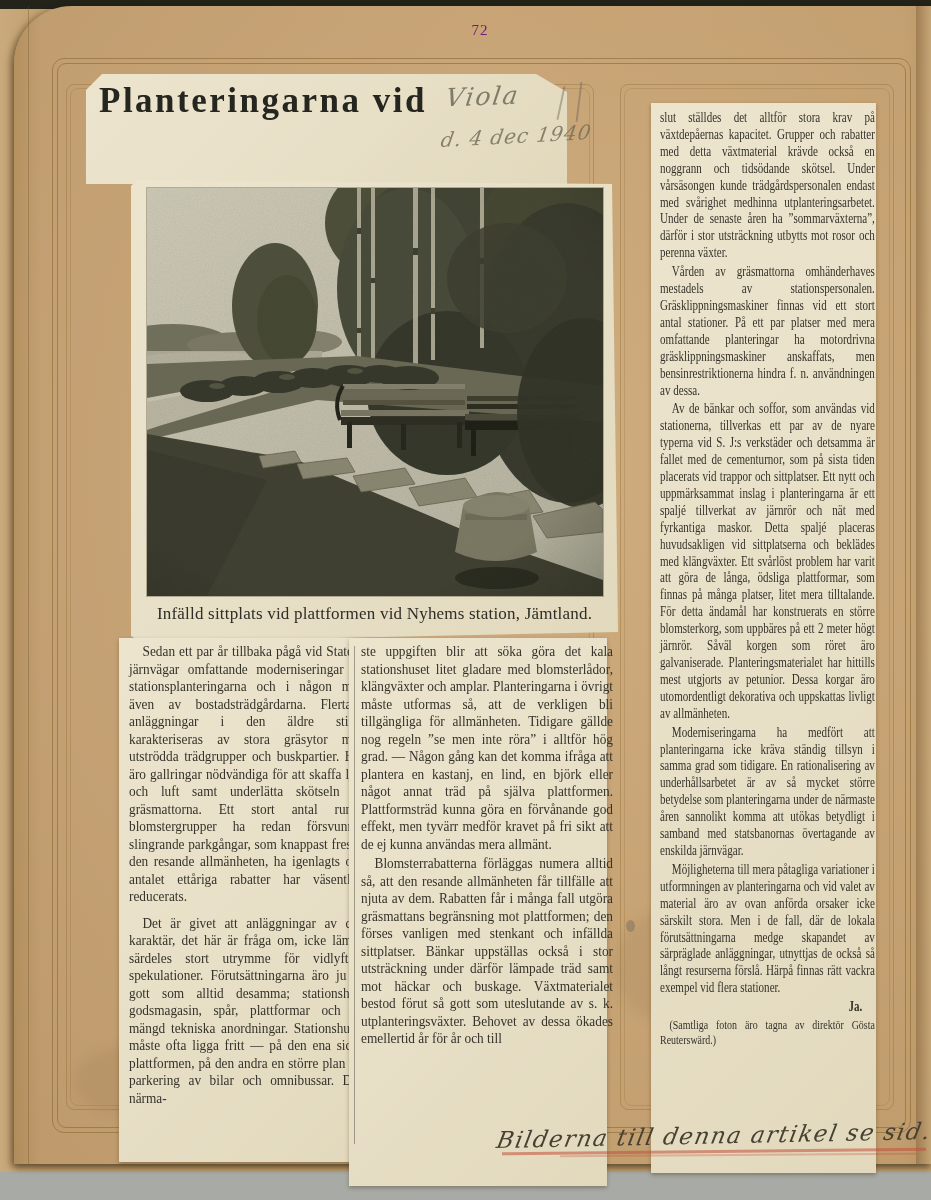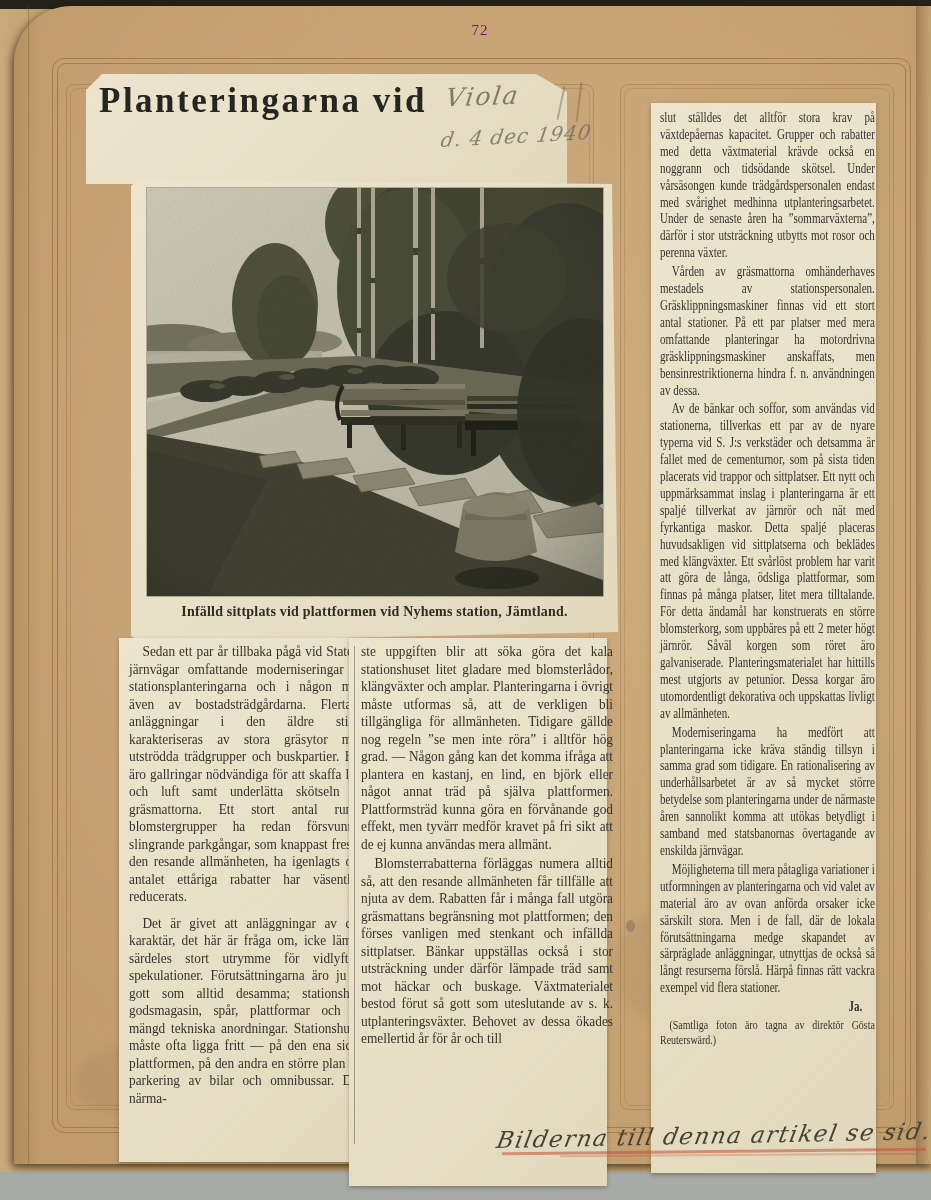--- a/index.html
+++ b/index.html
@@ -34,21 +34,21 @@
             box-shadow:0 2px 4px rgba(60,42,18,.35);}
   .headline-clip{left:86px;top:74px;width:481px;height:110px;
       clip-path:polygon(16px 0,450px 0,481px 18px,481px 110px,0 110px,0 16px);}
   .headline{position:absolute;left:13px;top:4px;font-weight:bold;font-size:35px;
             line-height:46px;letter-spacing:2.5px;color:#262620;white-space:nowrap;}
   .photo-clip{left:131px;top:180px;width:487px;height:462px;
       clip-path:polygon(6px 0,481px 4px,487px 452px,10px 462px,0 456px,0 6px);}
   .photo-frame{position:absolute;left:16px;top:8px;width:456px;height:408px;
                box-shadow:0 0 0 1px rgba(70,65,50,.35);}
   .photo-caption{position:absolute;left:0;top:424px;width:100%;text-align:center;
-                 font-weight:bold;font-size:14px;color:#2e2d26;letter-spacing:.2px;}
+                 font-weight:normal;font-size:17px;color:#2e2d26;letter-spacing:.2px;}
 
   .textclip-left{left:119px;top:638px;width:256px;height:524px;}
   .textclip-mid{left:349px;top:638px;width:258px;height:548px;}
   .right-clip{left:651px;top:70px;width:225px;height:1070px;margin-top:33px;}
   .col-rule{position:absolute;left:354px;top:646px;width:1px;height:498px;
             background:rgba(85,80,65,.5);z-index:5;}
 
   .clip-text{color:#34322b;text-align:justify;transform-origin:0 0;}
   .c12{font-size:14.8px;line-height:17.5px;transform:scaleX(.90);}
   .col1-text{position:absolute;left:10px;top:5px;width:262px;}

